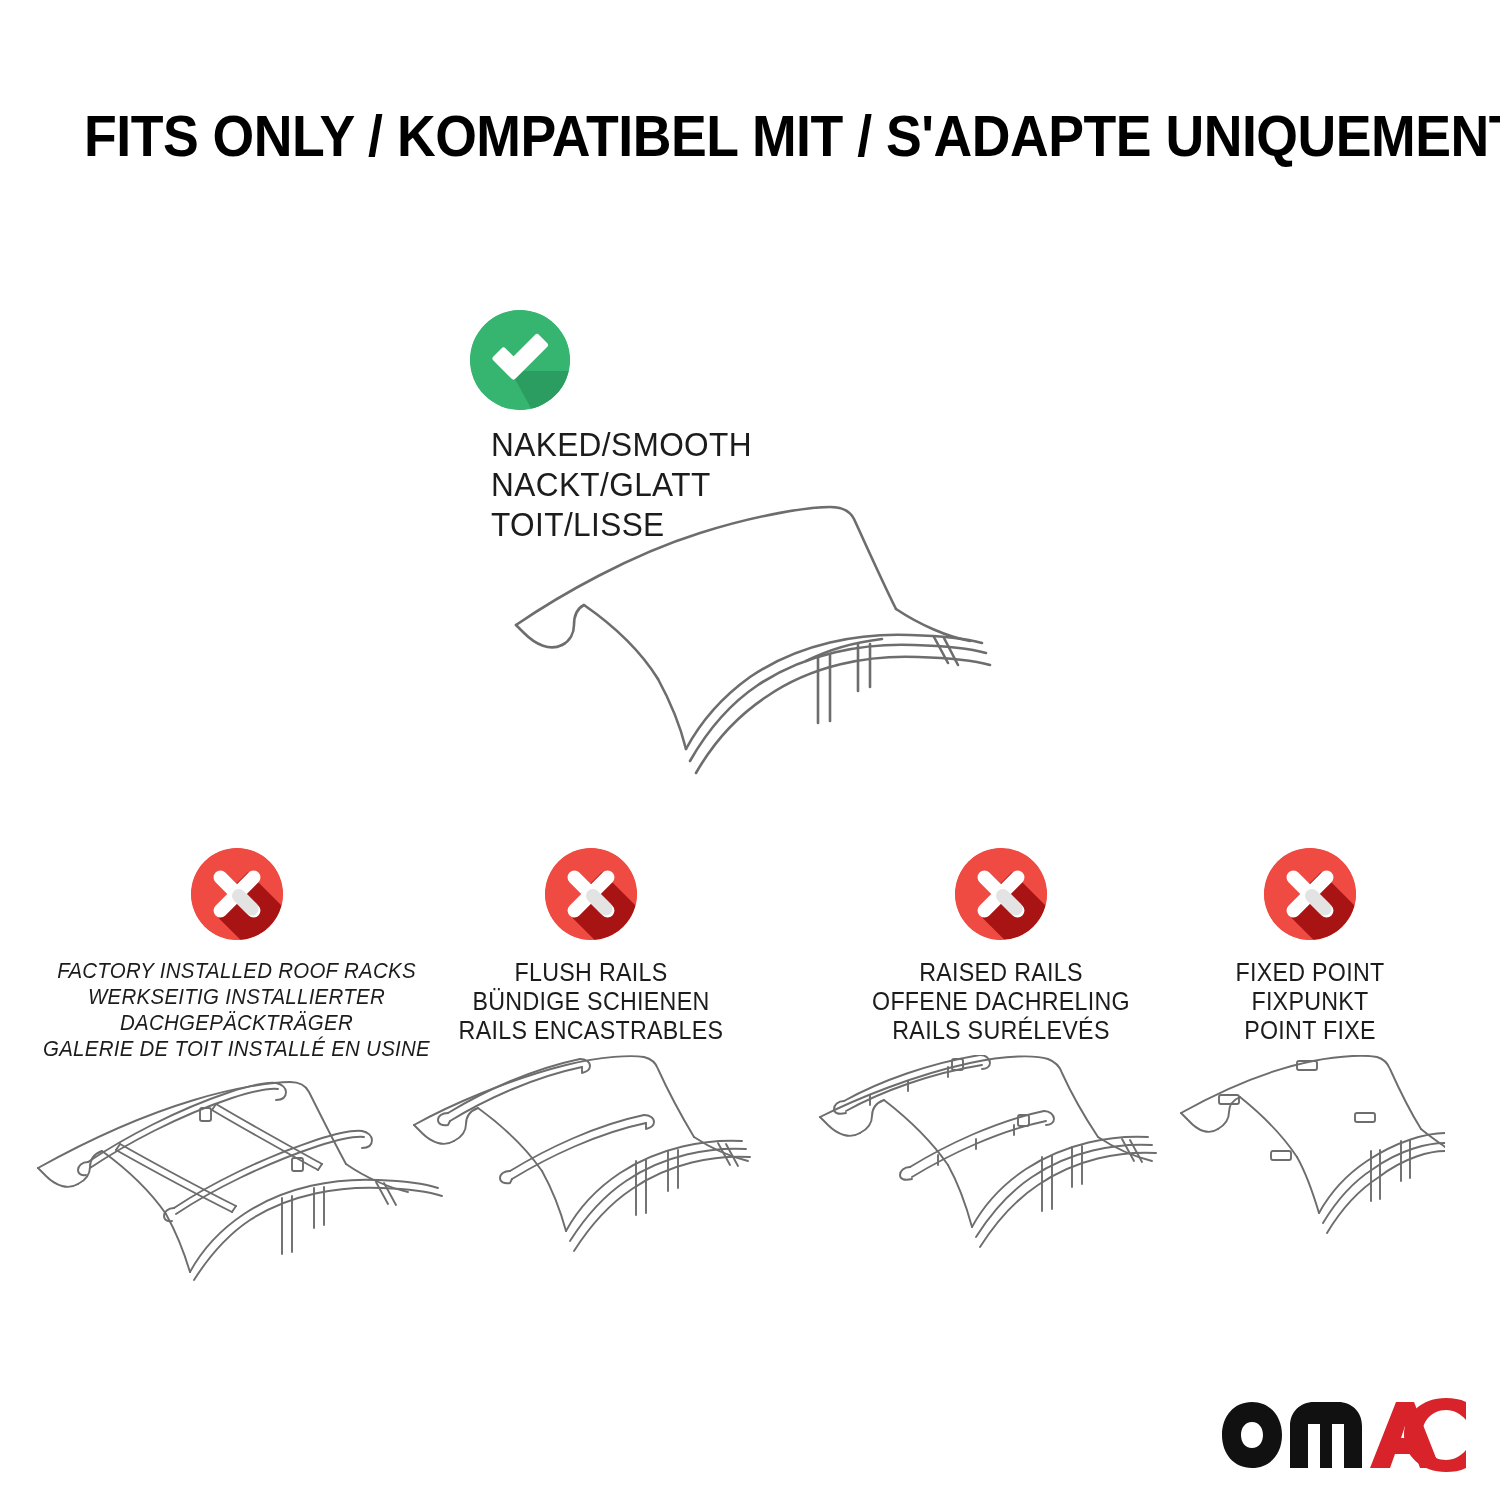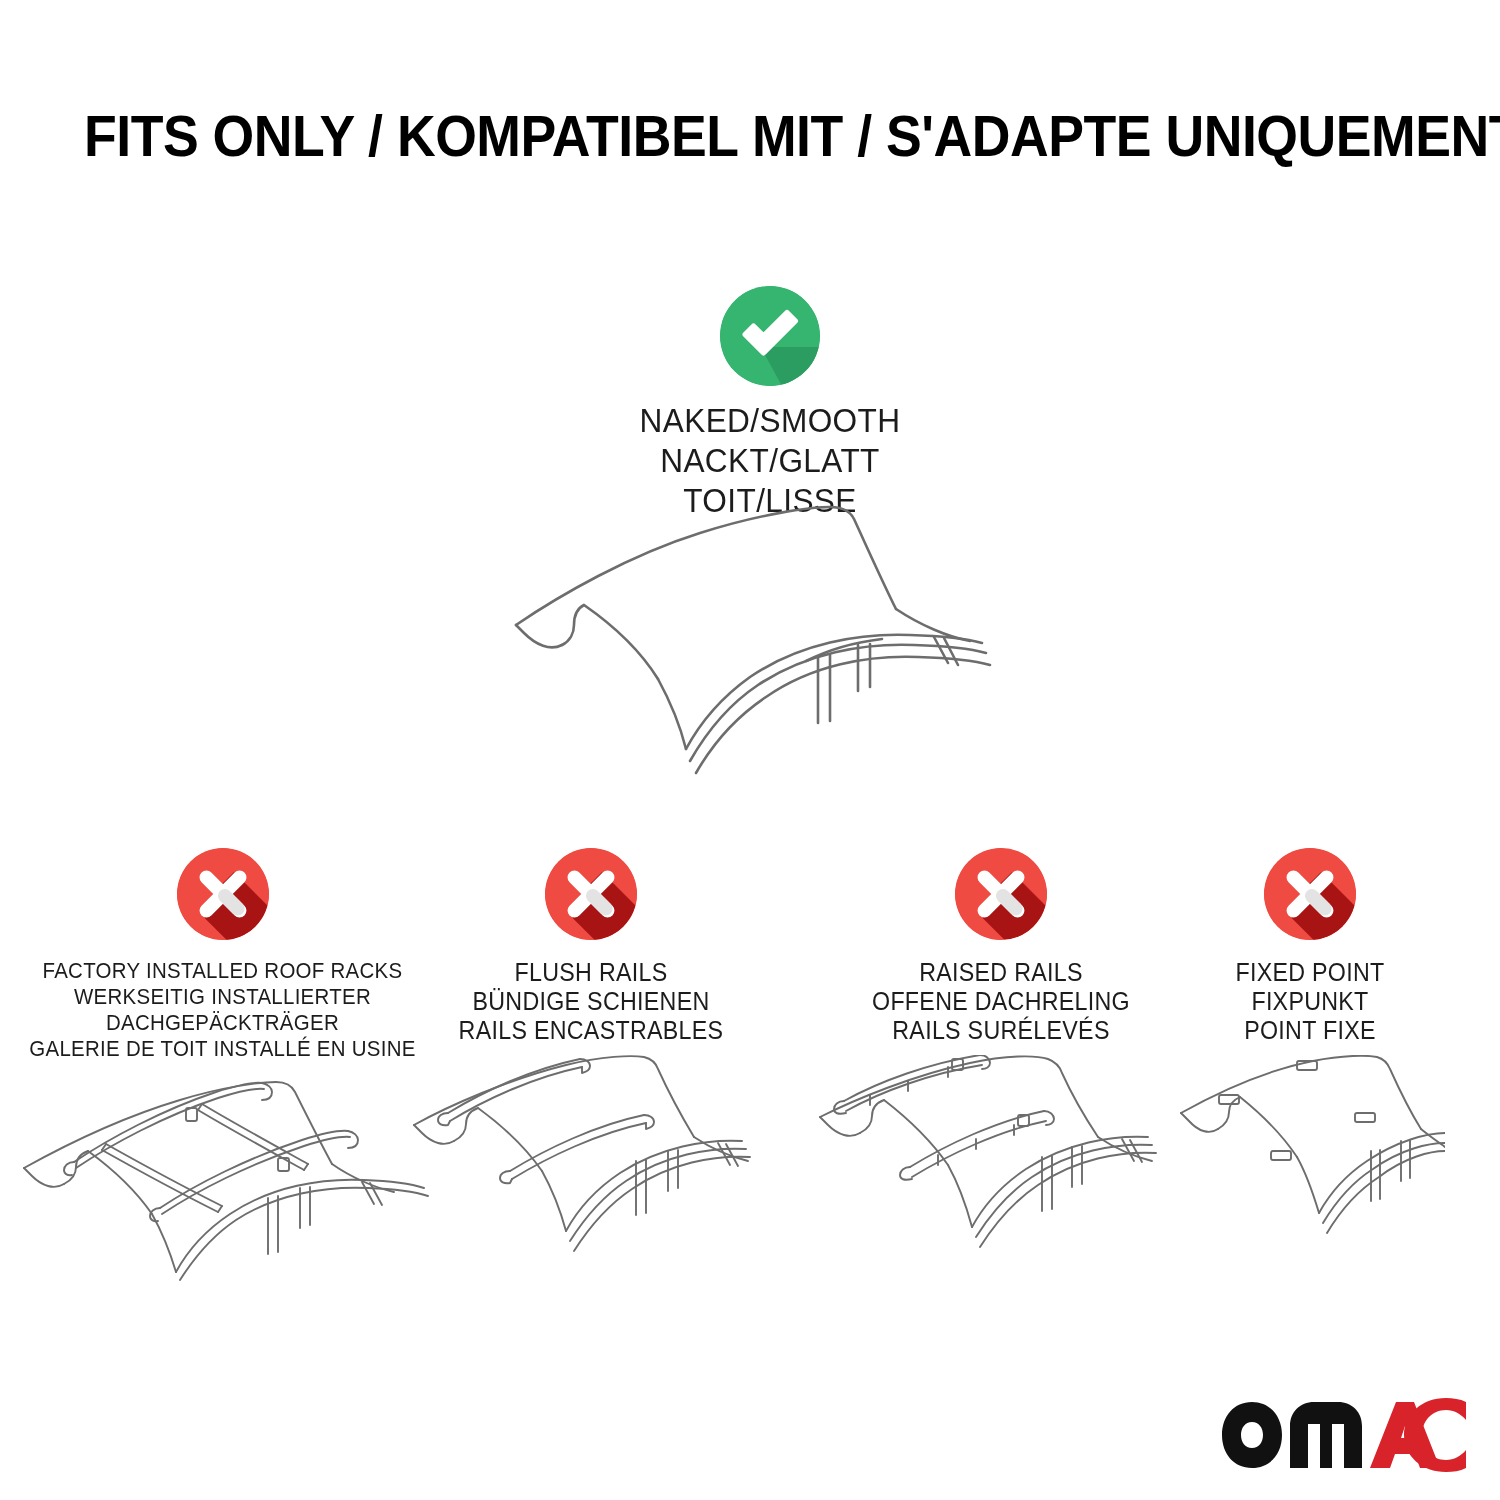--- a/index.html
+++ b/index.html
@@ -36,23 +36,23 @@
     color: #000000;
     transform: scaleX(0.94);
     transform-origin: left center;
     white-space: nowrap;
   }
 
   
   .fit-block {
     position: absolute;
     left: 470px;
-    top: 286px;
+    top: 310px;
     width: 600px;
-    text-align: center;
+    text-align: left;
   }
 
   .badge {
     display: inline-block;
     position: relative;
     width: 100px;
     height: 100px;
     border-radius: 50%;
     overflow: hidden;
     vertical-align: top;
@@ -92,21 +92,21 @@
     left: 0;
     top: 848px;
     width: 1500px;
     height: 440px;
   }
   .col {
     position: absolute;
     top: 0;
     text-align: center;
   }
-  .col-0 { left: 10px;   width: 425px; }
+  .col-0 { left: 24px;   width: 425px; font-style: italic; }
   .col-1 { left: 406px;  width: 370px; }
   .col-2 { left: 812px;  width: 378px; }
   .col-3 { left: 1175px; width: 270px; }
 
   .badge-wrap { height: 104px; }
   .badge.small { width: 92px; height: 92px; }
 
   .col-labels {
     margin-top: 6px;
     font-size: 25px;

